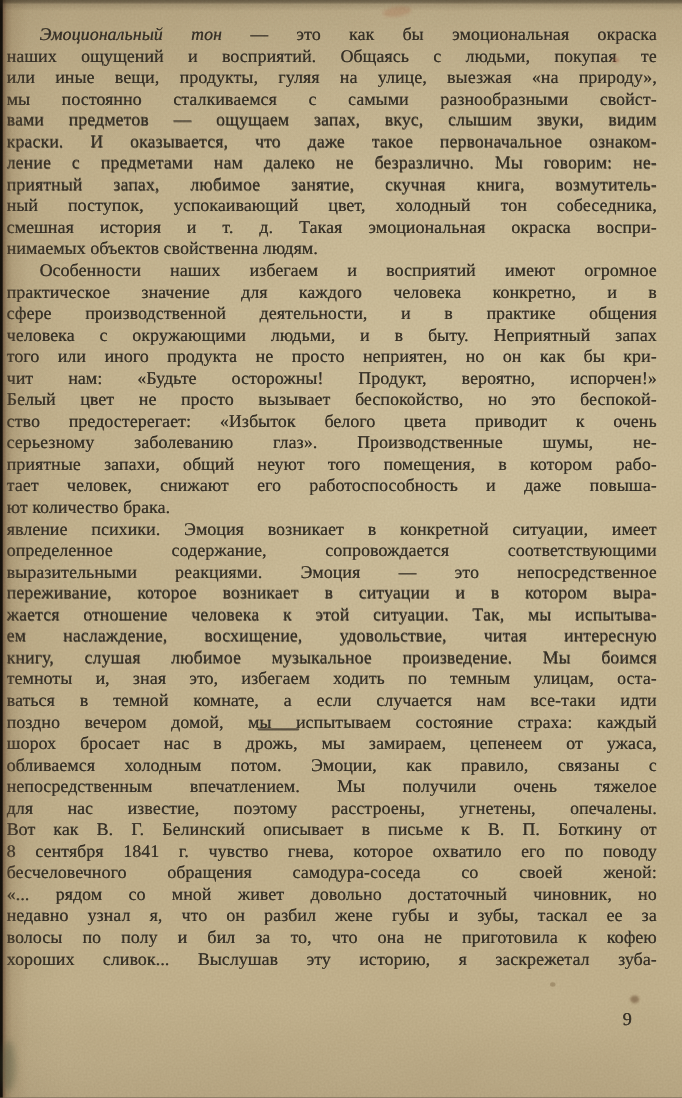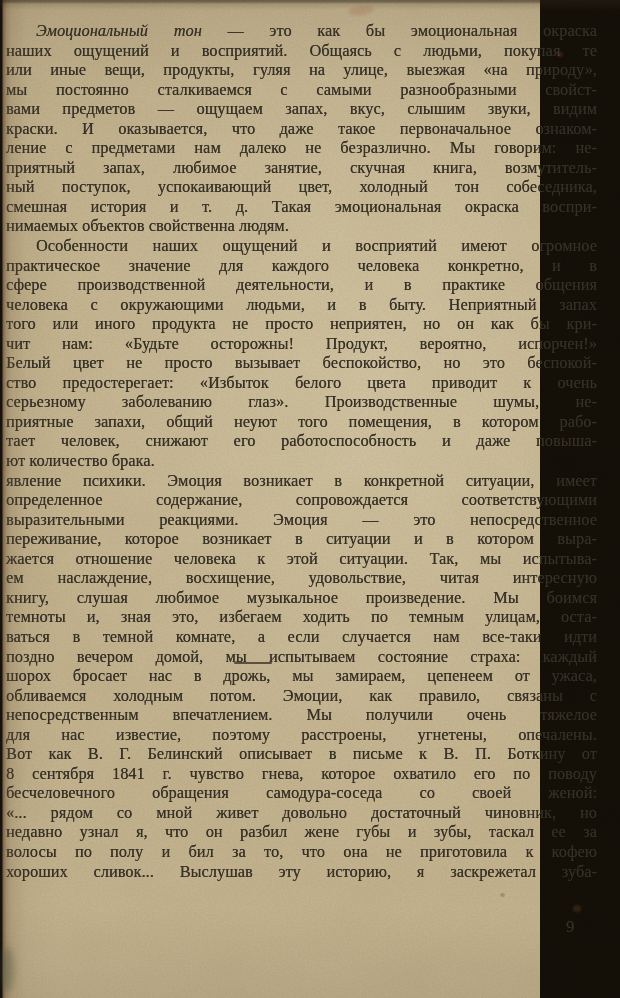--- a/index.html
+++ b/index.html
@@ -7,21 +7,21 @@
     --ink:#38332a;
     --lh:19.55px;
   }
   html,body{margin:0;padding:0;}
   body{
     width:620px;height:998px;overflow:hidden;
     background:#141008;
     font-family:"Liberation Serif","DejaVu Serif",serif;
   }
   .page{
-    position:relative;width:540px;height:998px;
+    position:relative;width:620px;height:998px;
     background-color:var(--paper);
     background-image:
       radial-gradient(120% 90% at 70% 38%, rgba(255,248,222,0.25) 0%, rgba(255,248,222,0) 55%),
       linear-gradient(180deg, rgba(118,98,68,0.16) 0px, rgba(118,98,68,0.05) 70px, rgba(0,0,0,0) 150px),
       linear-gradient(0deg, rgba(110,90,62,0.12) 0px, rgba(0,0,0,0) 90px),
       linear-gradient(90deg, rgba(120,100,70,0.10) 0px, rgba(0,0,0,0) 60px);
   }
   .spine{
     position:absolute;left:0;top:0;width:26px;height:998px;pointer-events:none;
     background:linear-gradient(90deg,
@@ -81,21 +81,21 @@
         <div class="ln">мы постоянно сталкиваемся с самыми разнообразными свойст-</div>
         <div class="ln">вами предметов — ощущаем запах, вкус, слышим звуки, видим</div>
         <div class="ln">краски. И оказывается, что даже такое первоначальное ознаком-</div>
         <div class="ln">ление с предметами нам далеко не безразлично. Мы говорим: не-</div>
         <div class="ln">приятный запах, любимое занятие, скучная книга, возмутитель-</div>
         <div class="ln">ный поступок, успокаивающий цвет, холодный тон собеседника,</div>
         <div class="ln">смешная история и т. д. Такая эмоциональная окраска воспри-</div>
         <div class="ln noj">нимаемых объектов свойственна людям.</div>
       </div>
       <div>
-        <div class="ln ind">Особенности наших ощущений и восприятий имеют огромное</div>
+        <div class="ln ind">Особенности наших избегаем и восприятий имеют огромное</div>
         <div class="ln">практическое значение для каждого человека конкретно, и в</div>
         <div class="ln">сфере производственной деятельности, и в практике общения</div>
         <div class="ln">человека с окружающими людьми, и в быту. Неприятный запах</div>
         <div class="ln">того или иного продукта не просто неприятен, но он как бы кри-</div>
         <div class="ln">чит нам: «Будьте осторожны! Продукт, вероятно, испорчен!»</div>
         <div class="ln">Белый цвет не просто вызывает беспокойство, но это беспокой-</div>
         <div class="ln">ство предостерегает: «Избыток белого цвета приводит к очень</div>
         <div class="ln">серьезному заболеванию глаз». Производственные шумы, не-</div>
         <div class="ln">приятные запахи, общий неуют того помещения, в котором рабо-</div>
         <div class="ln">тает человек, снижают его работоспособность и даже повыша-</div>

